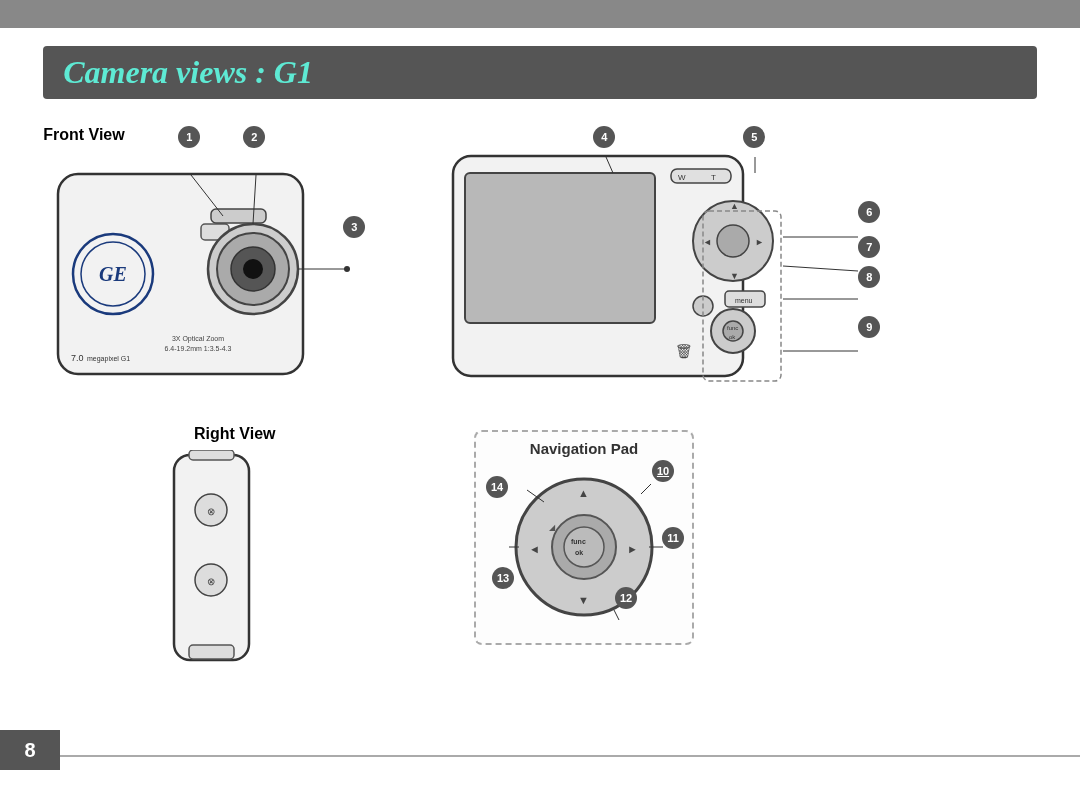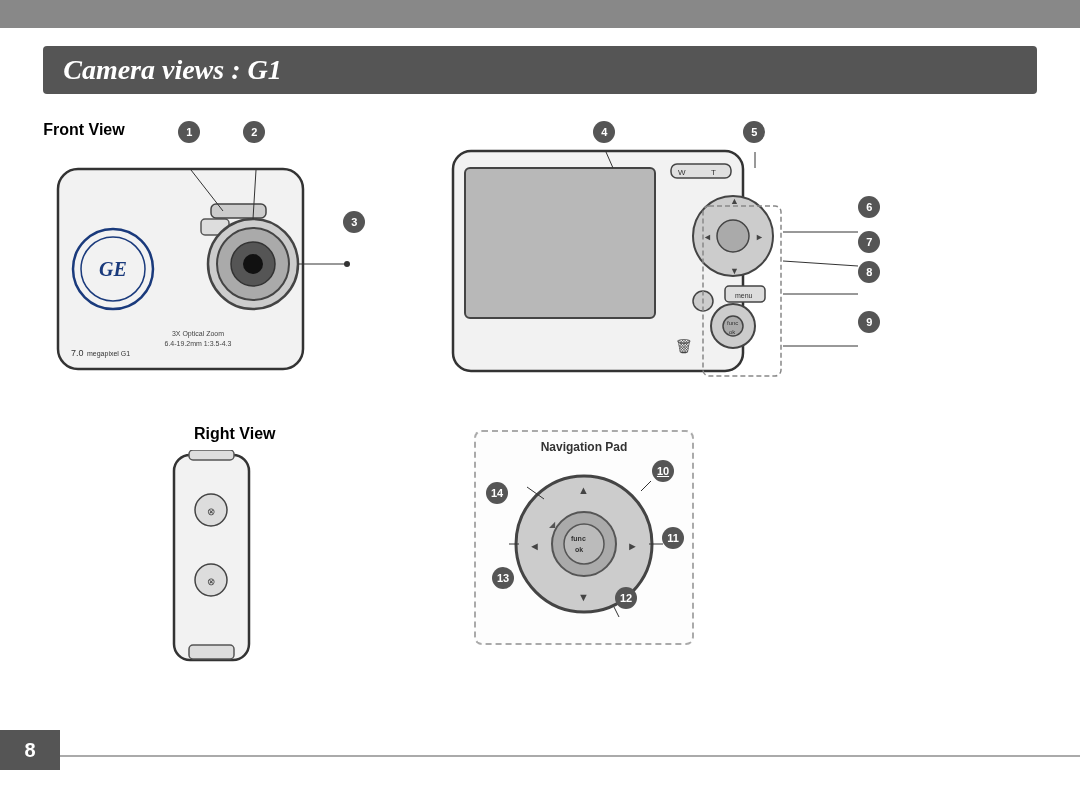--- a/index.html
+++ b/index.html
@@ -21,22 +21,22 @@
 
     
     .title-bar {
       width: 92%;
       margin: 18px auto 0 auto;
       background: #555555;
       border-radius: 4px;
       padding: 8px 20px;
     }
     .title-bar h1 {
-      color: #ffffff;
-      font-size: 28px;
+      color: #5eead4;
+      font-size: 32px;
       font-style: italic;
       font-weight: bold;
       font-family: Georgia, serif;
     }
 
     
     .main-content {
       width: 92%;
       margin: 20px auto 0 auto;
       display: flex;
@@ -252,39 +252,39 @@
       <circle cx="57" cy="130" r="16" fill="#ddd" stroke="#444" stroke-width="1.5"></circle>
       <text x="53" y="135" font-size="10" fill="#444">⊗</text>
 
       <rect x="35" y="195" width="45" height="14" rx="4" fill="#ddd" stroke="#555" stroke-width="1.5"></rect>
     </svg>
   </div>
 
   <div style="position:relative; width:430px; margin-left:40px;">
 
     <div style="position:relative; border:2px dashed #aaa; border-radius:8px; width:220px; height:215px; padding:8px; background:#fdfdfd;">
-      <div style="text-align:center; font-weight:bold; font-size:12px; color:#333; margin-bottom:5px;">Navigation Pad</div>
+      <div style="text-align:center; font-weight:bold; font-size:15px; color:#333; margin-bottom:5px;">Navigation Pad</div>
 
       <div class="num-badge" style="top:28px; right:18px;text-decoration:underline;">
         <span>10</span>
       </div>
 
       <div class="num-badge" style="top:95px; right:8px;">
         <span>11</span>
       </div>
 
       <div class="num-badge" style="top:155px; right:55px;">
         <span>12</span>
       </div>
 
       <div class="num-badge" style="top:95px; left:16px;margin-top:40px;">
         <span>13</span>
       </div>
 
-      <div class="num-badge" style="top:50px; left:10px;">
+      <div class="num-badge" style="top:44px; left:10px;">
         <span>14</span>
       </div>
 
       <svg width="190" height="160" style="display:block; margin:0 auto;">
 
         <circle cx="95" cy="85" r="68" fill="#ccc" stroke="#444" stroke-width="3"></circle>
 
         <text x="89" y="35" font-size="11" fill="#444">▲</text>
         <text x="89" y="142" font-size="11" fill="#444">▼</text>
         <text x="40" y="91" font-size="11" fill="#444">◄</text>

